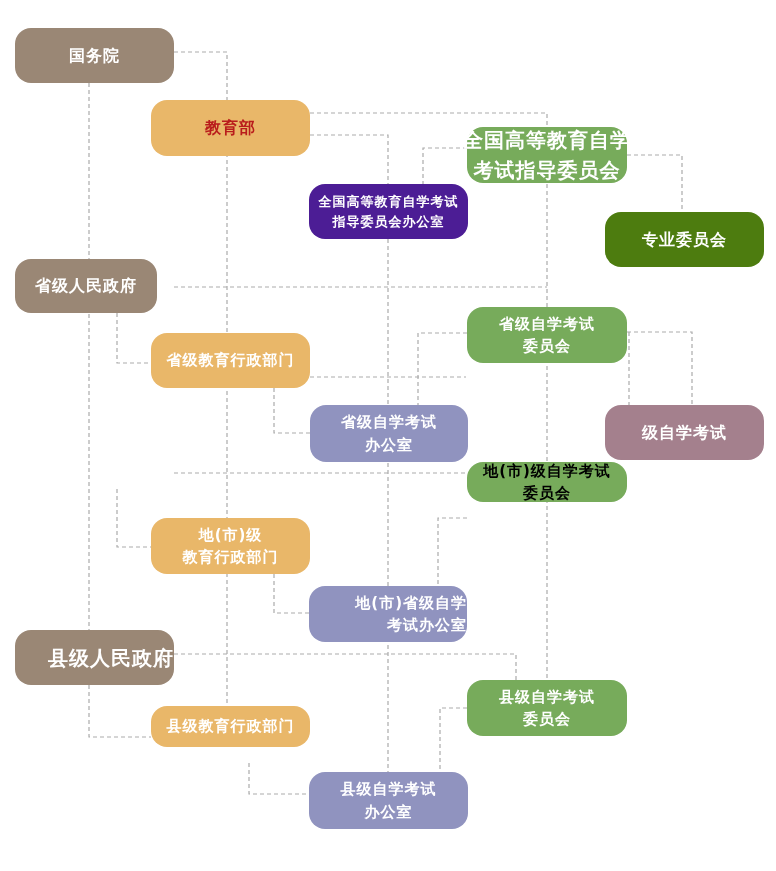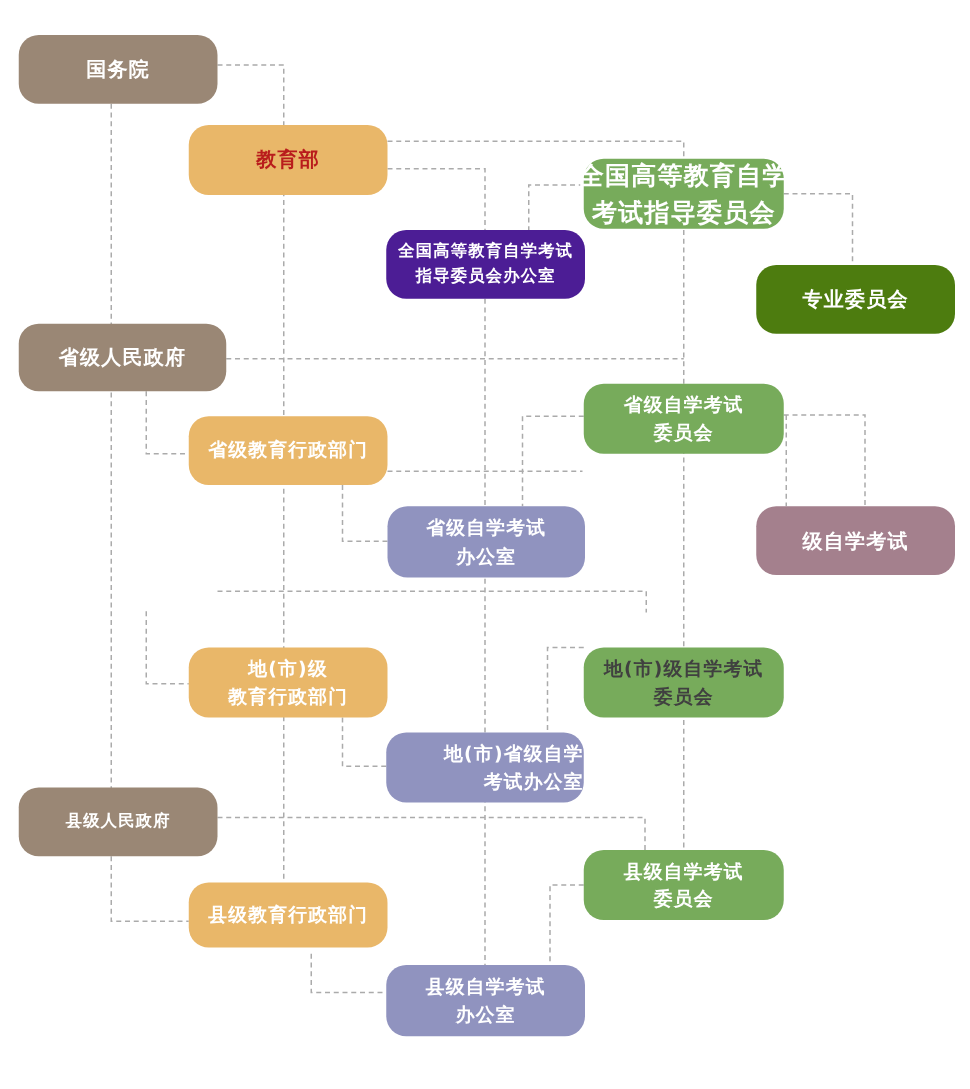--- a/index.html
+++ b/index.html
@@ -52,53 +52,53 @@
       <span>全国高等教育自学</span>
       <span>考试指导委员会</span>
     </div>
     <div class="node" style="left: 309px; top: 184px; width: 159px; height: 55px; font-size: 13px; background: #4c1d95; color: rgb(255, 255, 255);">
       <span>全国高等教育自学考试</span>
       <span>指导委员会办公室</span>
     </div>
     <div class="node" style="left: 605px; top: 212px; width: 159px; height: 55px; font-size: 16px; background: #4d7c0f; color: rgb(255, 255, 255);">
       <span>专业委员会</span>
     </div>
-    <div class="node" style="left: 15px; top: 259px; width: 166px; height: 54px; font-size: 16px; background: rgb(154, 135, 117); color: rgb(255, 255, 255);">
+    <div class="node" style="left: 15px; top: 259px; width: 142px; height: 54px; font-size: 16px; background: rgb(154, 135, 117); color: rgb(255, 255, 255);">
       <span>省级人民政府</span>
     </div>
     <div class="node" style="left: 151px; top: 333px; width: 159px; height: 55px; font-size: 15px; background: rgb(233, 183, 105); color: rgb(255, 255, 255); text-align: right;">
       <span>省级教育行政部门</span>
     </div>
     <div class="node" style="left: 467px; top: 307px; width: 160px; height: 56px; font-size: 15px; background: rgb(119, 171, 91); color: rgb(255, 255, 255);">
       <span>省级自学考试</span>
       <span>委员会</span>
     </div>
     <div class="node" style="left: 310px; top: 405px; width: 158px; height: 57px; font-size: 15px; background: rgb(144, 147, 191); color: rgb(255, 255, 255);">
       <span>省级自学考试</span>
       <span>办公室</span>
     </div>
     <div class="node" style="left: 605px; top: 405px; width: 159px; height: 55px; font-size: 16px; background: rgb(164, 128, 141); color: rgb(255, 255, 255);">
       <span>级自学考试</span>
     </div>
     <div class="node" style="left: 151px; top: 518px; width: 159px; height: 56px; font-size: 15px; background: rgb(233, 183, 105); color: rgb(255, 255, 255);">
       <span>地(市)级</span>
       <span>教育行政部门</span>
     </div>
-    <div class="node" style="left: 467px; top: 518px; width: 160px; height: 56px; font-size: 15px; background: rgb(119, 171, 91); color: #404040;">
+    <div class="node" style="left: 467px; top: 462px; width: 160px; height: 40px; font-size: 15px; background: rgb(119, 171, 91); color: #000000;">
       <span>地(市)级自学考试</span>
       <span>委员会</span>
     </div>
     <div class="node" style="left: 309px; top: 586px; width: 158px; height: 56px; font-size: 15px; background: rgb(144, 147, 191); color: rgb(255, 255, 255); align-items: flex-end;">
       <span>地(市)省级自学</span>
       <span>考试办公室</span>
     </div>
-    <div class="node" style="left: 15px; top: 630px; width: 159px; height: 55px; font-size: 13px; background: rgb(154, 135, 117); color: rgb(255, 255, 255);">
+    <div class="node" style="left: 15px; top: 630px; width: 159px; height: 55px; font-size: 20px; background: rgb(154, 135, 117); color: rgb(255, 255, 255); align-items: flex-end;">
       <span>县级人民政府</span>
     </div>
-    <div class="node" style="left: 151px; top: 706px; width: 159px; height: 52px; font-size: 15px; background: rgb(233, 183, 105); color: rgb(255, 255, 255);">
+    <div class="node" style="left: 151px; top: 706px; width: 159px; height: 41px; font-size: 15px; background: rgb(233, 183, 105); color: rgb(255, 255, 255);">
       <span>县级教育行政部门</span>
     </div>
     <div class="node" style="left: 467px; top: 680px; width: 160px; height: 56px; font-size: 15px; background: rgb(119, 171, 91); color: rgb(255, 255, 255);">
       <span>县级自学考试</span>
       <span>委员会</span>
     </div>
     <div class="node" style="left: 309px; top: 772px; width: 159px; height: 57px; font-size: 15px; background: rgb(144, 147, 191); color: rgb(255, 255, 255);">
       <span>县级自学考试</span>
       <span>办公室</span>
     </div>

